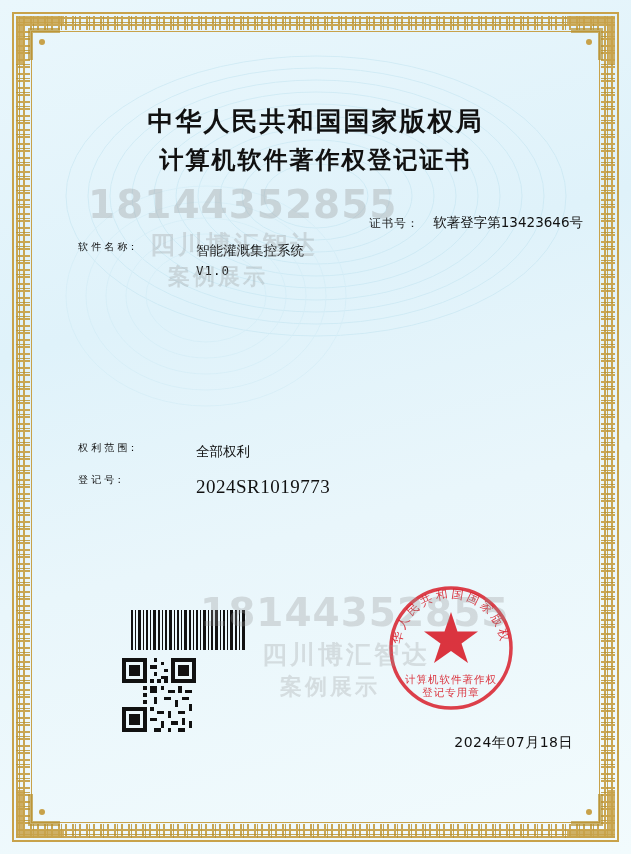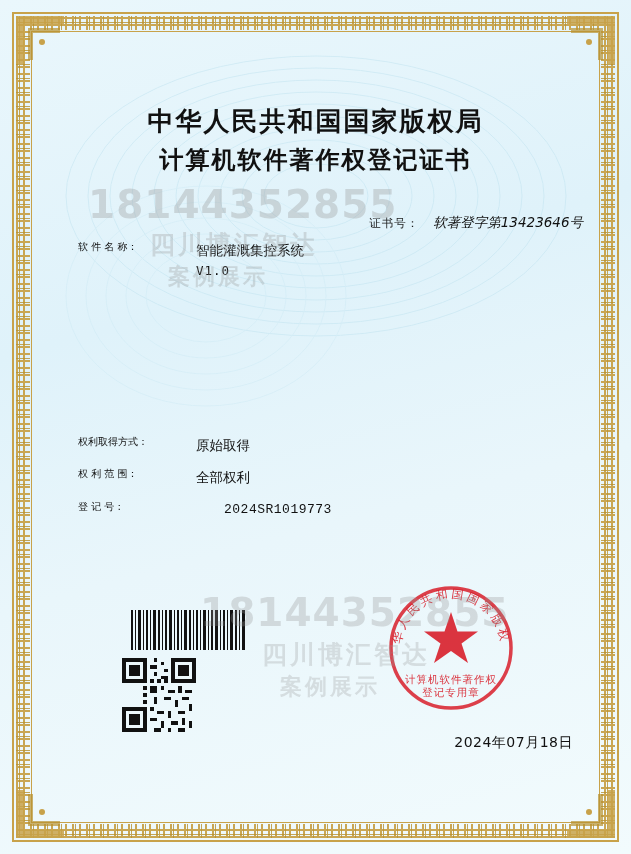--- a/index.html
+++ b/index.html
@@ -126,21 +126,21 @@
   .cert-no {
     position: absolute;
     right: 8px;
     top: 172px;
     font-size: 11.5px;
     color: #1a1a1a;
     font-family: "DejaVu Sans", "Liberation Sans", sans-serif;
     white-space: nowrap;
   }
   .cert-no .lbl { letter-spacing: 1px; }
-  .cert-no .val { margin-left: 14px; font-style: italic; }
+  .cert-no .val { margin-left: 14px; }
 
   .fields {
     position: absolute;
     left: 38px;
     top: 200px;
     right: 8px;
     font-family: "DejaVu Sans", "Liberation Sans", sans-serif;
   }
   .row {
     display: flex;
@@ -164,24 +164,23 @@
     font-family: "DejaVu Sans Mono", "Liberation Mono", monospace;
     font-size: 12.5px;
     letter-spacing: 1px;
     margin-top: 2px;
   }
   .gap-a { height: 36px; }
   .gap-b { height: 112px; }
   .gap-c { height: 6px; }
 
   .mono-val {
-    font-family: Liberation Mono, monospace;
-    font-size: 13px;
+    font-family: Liberation Serif, serif;
+    font-size: 19px;
     letter-spacing: 0.5px;
-    margin-left: 28px;
   }
 
   .paragraph {
     position: absolute;
     left: 38px;
     right: 20px;
     top: 432px;
     font-size: 13.5px;
     line-height: 2.1;
     color: #111;
@@ -362,24 +361,20 @@
           <span>智能灌溉集控系统</span>
           <span class="ver">V1.0</span>
         </div>
       </div>
 
       <div class="gap-a"></div>
 
 
       <div class="gap-b"></div>
 
-      <div class="row">
-        <div class="lab">权利取得方式：</div>
-        <div class="val">原始取得</div>
-      </div>
 
       <div class="gap-c"></div>
 
       <div class="row">
         <div class="lab">权 利 范 围：</div>
         <div class="val">全部权利</div>
       </div>
 
       <div class="gap-c"></div>
 

